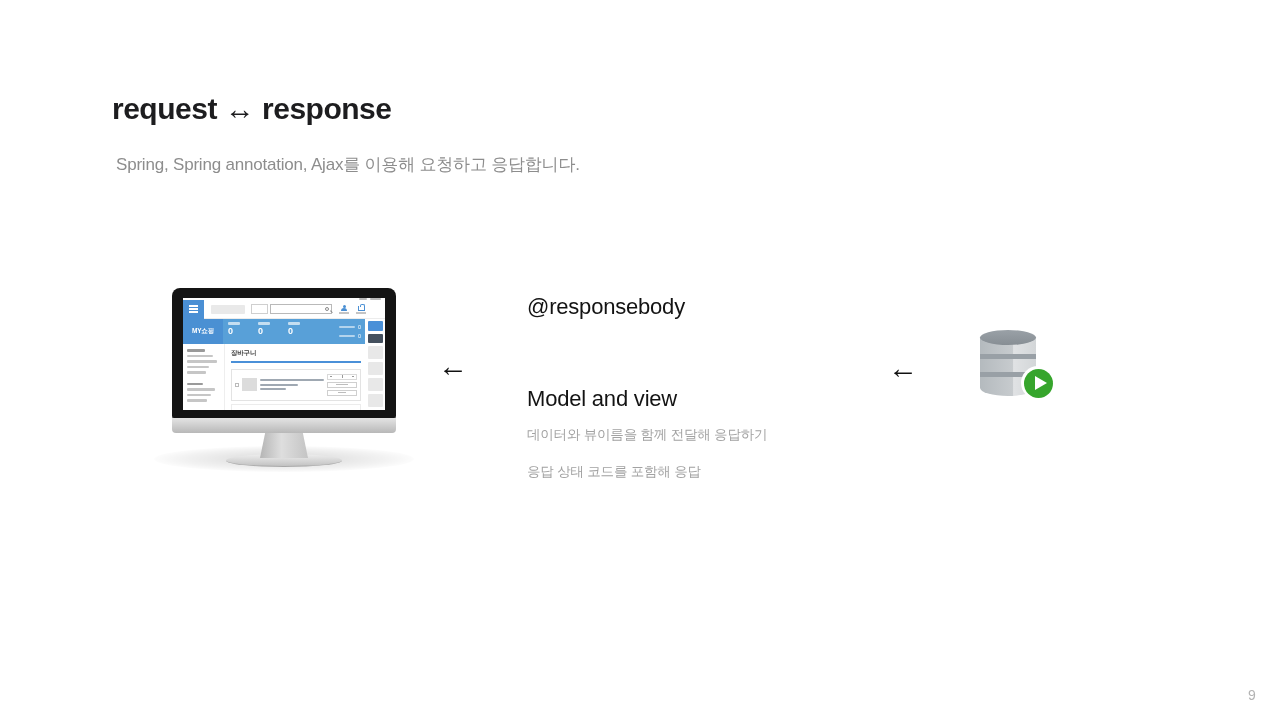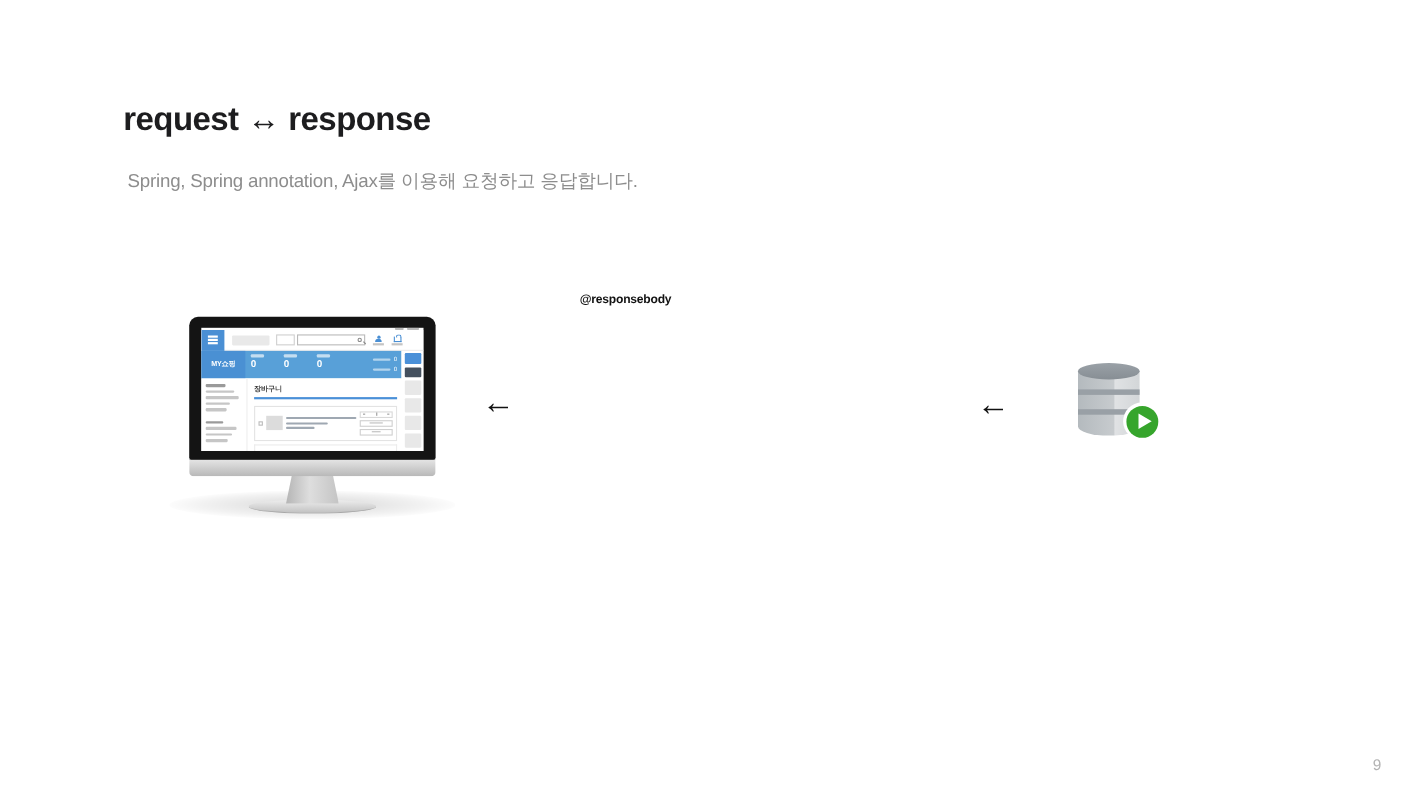--- a/index.html
+++ b/index.html
@@ -21,21 +21,21 @@
   .page-number {
     left:1248px; top:687px; font-size:14px; color:#b3b3b3;
   }
   .flow-arrow {
     font-size:30px; font-weight:700; color:#111; line-height:1;
   }
   .arrow-left  { left:438px; top:351px; }
   .arrow-right { left:888px; top:353px; }
 
   .resp-item { left:527px; width:360px; }
-  .resp-item .heading { font-size:11px; font-weight:700; color:#131313; letter-spacing:-0.2px; }
+  .resp-item .heading { font-size:22px; font-weight:400; color:#131313; letter-spacing:-0.2px;margin-top:28px; }
   .resp-item .desc { margin-top:14px; font-size:13.5px; color:#a2a2a2; letter-spacing:-0.2px; }
   .item-1 { top:266px; } .item-2 { top:358px; } .item-3 { top:449px; }
 
   
   .monitor { left:172px; top:288px; width:224px; height:192px; }
   .monitor-shadow {
     left:-18px; top:158px; width:260px; height:26px; border-radius:50%;
     background:radial-gradient(ellipse at center, rgba(0,0,0,0.16) 0%, rgba(0,0,0,0.05) 55%, rgba(0,0,0,0) 75%);
   }
   .monitor-base {
@@ -261,22 +261,25 @@
   </div>
 </div>
 
 <div class="abs flow-arrow arrow-left">←</div>
 <div class="abs flow-arrow arrow-right">←</div>
 
 <div class="abs resp-item item-1">
   <div class="heading">@responsebody</div>
 </div>
 <div class="abs resp-item item-2">
+  <div class="heading">Model and view</div>
+  <div class="desc">데이터와 뷰이름을 함께 전달해 응답하기</div>
 </div>
 <div class="abs resp-item item-3">
+  <div class="desc">응답 상태 코드를 포함해 응답</div>
 </div>
 
 <div class="abs db-wrap">
   <div class="db-cyl">
     <div class="db-body"></div>
     <div class="db-stripe stripe-1"></div>
     <div class="db-stripe stripe-2"></div>
     <div class="db-cap"></div>
   </div>
   <div class="play-btn">

